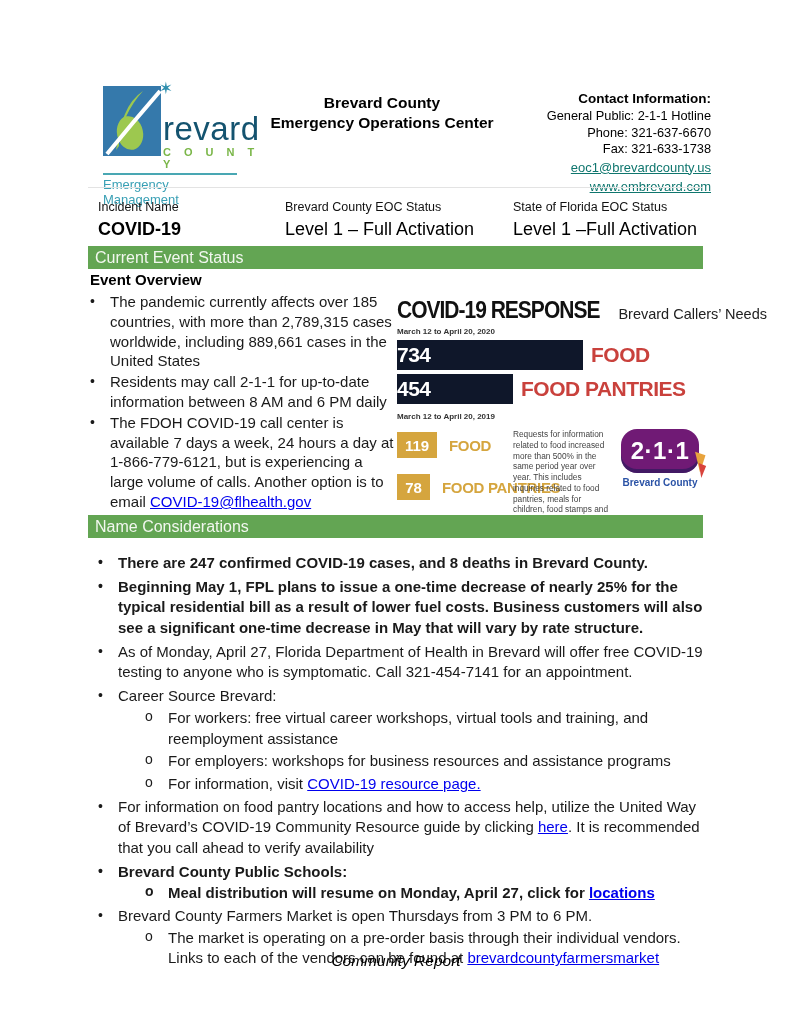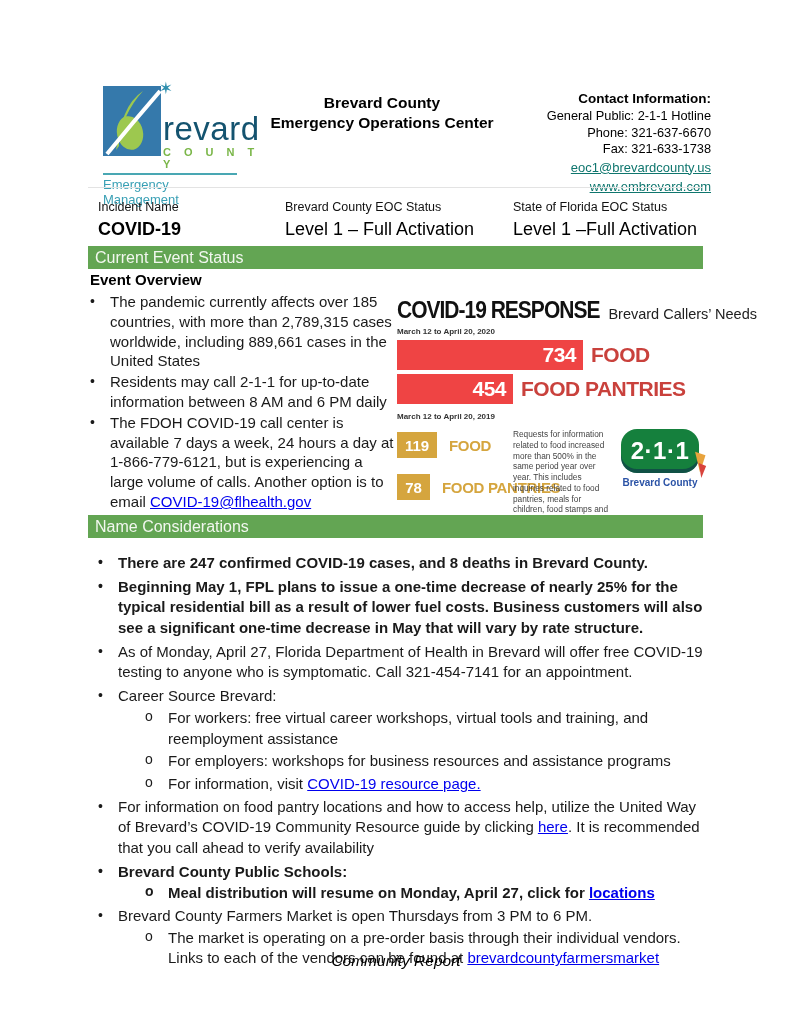--- a/index.html
+++ b/index.html
@@ -45,37 +45,37 @@
   
   .event-left{position:absolute;top:271px;left:90px;width:304px;}
   .subheading{font-size:15px;font-weight:700;color:#000;margin-bottom:4px;}
   .blist .item{display:flex;margin-bottom:1px;}
   .blist .m{flex:none;width:20px;font-size:14px;padding-top:1px;}
   .blist .t{flex:1;font-size:15px;line-height:1.32;}
   a.doclink{color:#0000EE;text-decoration:underline;}
 
   
   .infographic{position:absolute;top:300px;left:397px;width:306px;}
-  .ig-titlerow{display:flex;align-items:baseline;}
+  .ig-titlerow{display:flex;align-items:baseline;gap:10px;}
   .ig-title{font-size:21px;font-weight:700;letter-spacing:-1px;color:#111;transform:scaleY(1.12);transform-origin:left bottom;white-space:nowrap;}
   .ig-subtitle{font-size:14.5px;color:#222;margin-left:9px;white-space:nowrap;}
   .ig-period{font-size:8px;font-weight:700;color:#333;margin-top:3px;}
   .ig-barrow{display:flex;align-items:center;margin-top:4px;}
-  .redbar{height:30px;background:#ef4444;display:flex;align-items:center;justify-content:flex-end;}
+  .redbar{height:30px;background:#0f172a;display:flex;align-items:center;justify-content:flex-start;}
   .redbar .num{color:#fff;font-size:21px;font-weight:700;padding-right:7px;letter-spacing:-0.5px;}
   .redlabel{color:#c9413c;font-size:21px;font-weight:700;letter-spacing:-0.5px;margin-left:8px;white-space:nowrap;}
   .ig-bottom{display:flex;margin-top:2px;}
   .goldcol{width:116px;flex:none;}
   .goldrow{display:flex;align-items:center;margin-top:9px;}
   .goldbox{height:26px;background:#d5a53e;display:flex;align-items:center;justify-content:center;flex:none;}
   .goldbox .num{color:#fff;font-size:15px;font-weight:700;}
   .goldlabel{color:#d5a53e;font-size:15px;font-weight:700;margin-left:12px;letter-spacing:-0.3px;white-space:nowrap;}
   .ig-note{width:100px;flex:none;font-size:8.3px;line-height:1.3;color:#444;margin-top:6px;}
   .logo211{width:86px;flex:none;margin-left:4px;margin-top:6px;text-align:center;}
-  .bubble{position:relative;width:78px;height:44px;background:#15803d;border-radius:16px;
+  .bubble{position:relative;width:78px;height:44px;background:#701a75;border-radius:16px;
           display:flex;align-items:center;justify-content:center;
           box-shadow:inset 0 -4px 0 rgba(10,25,80,0.45);margin:0 auto;}
   .bubble .n211{color:#fff;font-size:24px;font-weight:700;letter-spacing:0.5px;}
   .tail-y{position:absolute;right:-4px;bottom:2px;width:0;height:0;
           border-top:18px solid #e8a33d;border-left:11px solid transparent;transform:rotate(18deg);}
   .tail-r{position:absolute;right:-5px;bottom:-4px;width:0;height:0;
           border-top:13px solid #d8433c;border-left:8px solid transparent;transform:rotate(22deg);}
   .cap211{font-size:10px;font-weight:700;color:#2b53a6;margin-top:4px;}
 
   

